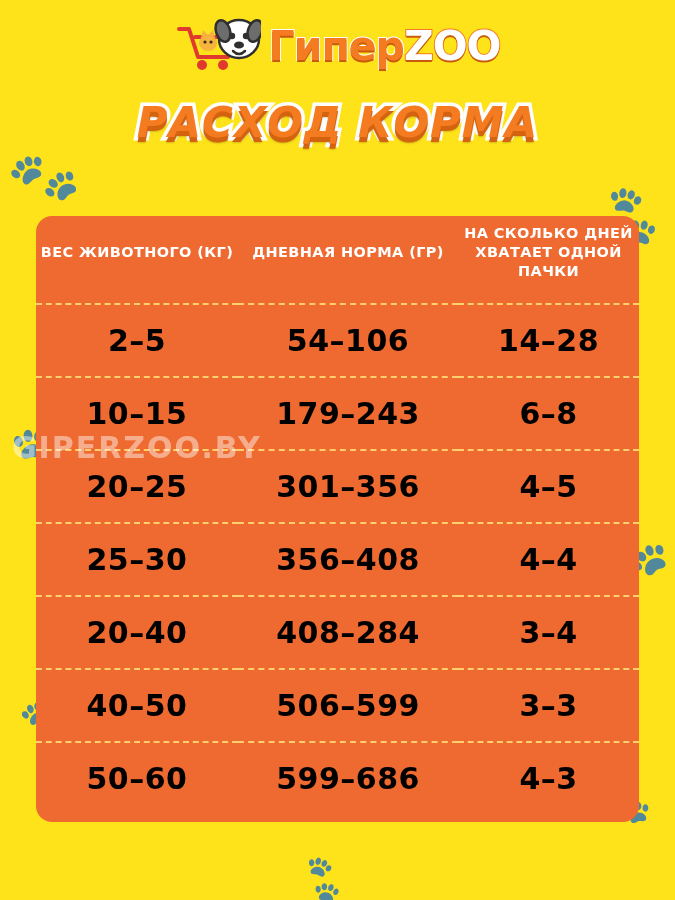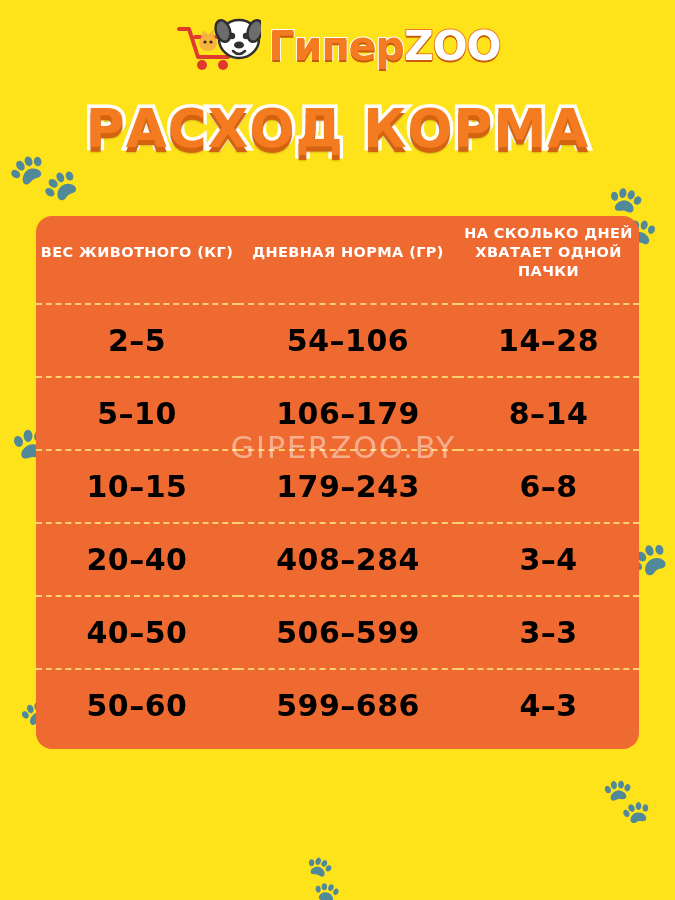--- a/index.html
+++ b/index.html
@@ -60,29 +60,30 @@
     paint-order: stroke fill;
     text-shadow: 0 2px 0 #c95a0c;
   }
   .logo-text .zoo { color: #ffffff; -webkit-text-stroke: 2px #f47b20; }
 
   
   .title {
     text-align: center;
     font-family: "DejaVu Sans", sans-serif;
     font-weight: bold;
-    font-size: 53px;
+    font-size: 42px;
     letter-spacing: 1px;
     color: #f47b20;
     -webkit-text-stroke: 7px #ffffff;
     paint-order: stroke fill;
     text-shadow: 0 5px 0 #d4630f, 0 6px 2px rgba(0,0,0,.18);
     margin: 6px 0 0;
     position: relative;
     z-index: 2;
+    font-style: italic;
   }
 
   
   .card {
     position: absolute;
     left: 36px;
     top: 216px;
     width: 603px;
     background: #ef6a30;
     border-radius: 16px;
@@ -121,23 +122,22 @@
   col.c1 { width: 33.5%; }
   col.c2 { width: 36.5%; }
   col.c3 { width: 30%; }
 
   
   .watermark {
     position: absolute;
     left: 12px;
     right: 0;
     top: 430px;
-    text-align: center;
-    font-family: "DejaVu Sans", sans-serif;
-    font-weight: normal;
+    font-family: "DejaVu Sans", sans-serif;
+    font-weight: bold;
     font-size: 30px;
     letter-spacing: 2px;
     color: rgba(255,255,255,.45);
     z-index: 3;
     pointer-events: none;
     user-select: none;
   }
 </style>
 </head>
 <body>
@@ -192,30 +192,35 @@
         <th>НА СКОЛЬКО ДНЕЙ ХВАТАЕТ ОДНОЙ ПАЧКИ</th>
       </tr>
     </thead>
     <tbody>
       <tr>
         <td>2–5</td>
         <td>54–106</td>
         <td>14–28</td>
       </tr>
       <tr>
-        <td>5–10</td>
-        <td>106–179</td>
-        <td>8–14</td>
-      </tr>
-      <tr>
         <td>10–15</td>
         <td>179–243</td>
         <td>6–8</td>
       </tr>
       <tr>
+        <td>20–25</td>
+        <td>301–356</td>
+        <td>4–5</td>
+      </tr>
+      <tr>
+        <td>25–30</td>
+        <td>356–408</td>
+        <td>4–4</td>
+      </tr>
+      <tr>
         <td>20–40</td>
         <td>408–284</td>
         <td>3–4</td>
       </tr>
       <tr>
         <td>40–50</td>
         <td>506–599</td>
         <td>3–3</td>
       </tr>
       <tr>

